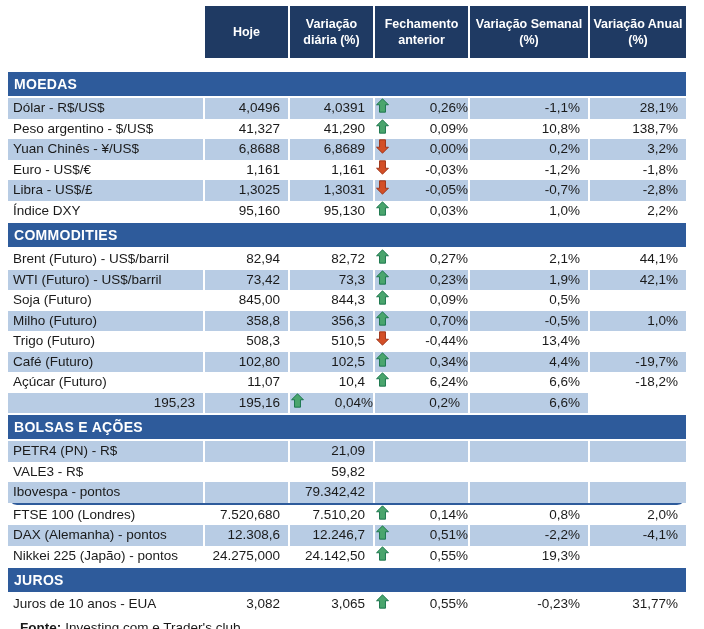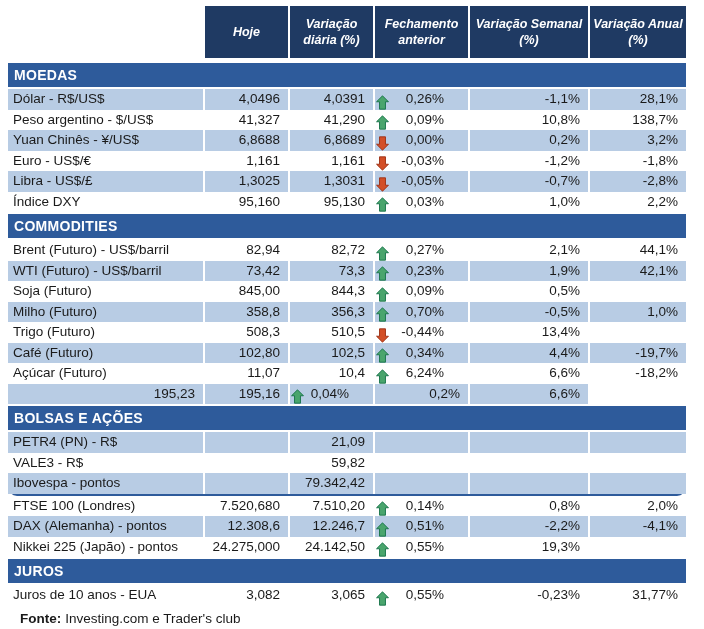--- a/index.html
+++ b/index.html
@@ -16,21 +16,21 @@
     position: absolute;
     left: 8px;
     top: 6px;
     width: 678px;
   }
   .grid {
     display: grid;
     grid-template-columns: 195px 83px 83px 93px 118px 96px;
     column-gap: 2px;
   }
-  .header-row { margin-bottom: 5px; font-style: italic; }
+  .header-row { margin-bottom: 14px; }
   .header-spacer { background: transparent; }
   .header-cell {
     background: var(--header-bg, #1f3a63);
     color: #ffffff;
     font-weight: bold;
     font-size: 12.5px;
     line-height: 1.3;
     height: 52px;
     display: flex;
     align-items: center;
@@ -55,22 +55,22 @@
   .cell {
     font-size: 13.5px;
     line-height: 20.5px;
     white-space: nowrap;
     overflow: hidden;
   }
   .cell.label { padding-left: 5px; }
   .cell.num { text-align: right; padding-right: 8px; }
   .cell.daily {
     display: flex;
-    align-items: flex-end;
-    padding-right: 24px;
+    align-items: flex-start;
+    padding-right: 0;
   }
   .cell.daily .value { margin-left: auto; }
   .arrow { display: inline-flex; margin-left: 1px; }
   .arrow svg { width: 13px; height: 15px; display: block; }
   .footer {
     margin-top: 4px;
     font-size: 13.5px;
     line-height: 18px;
     padding-left: 12px;
   }

